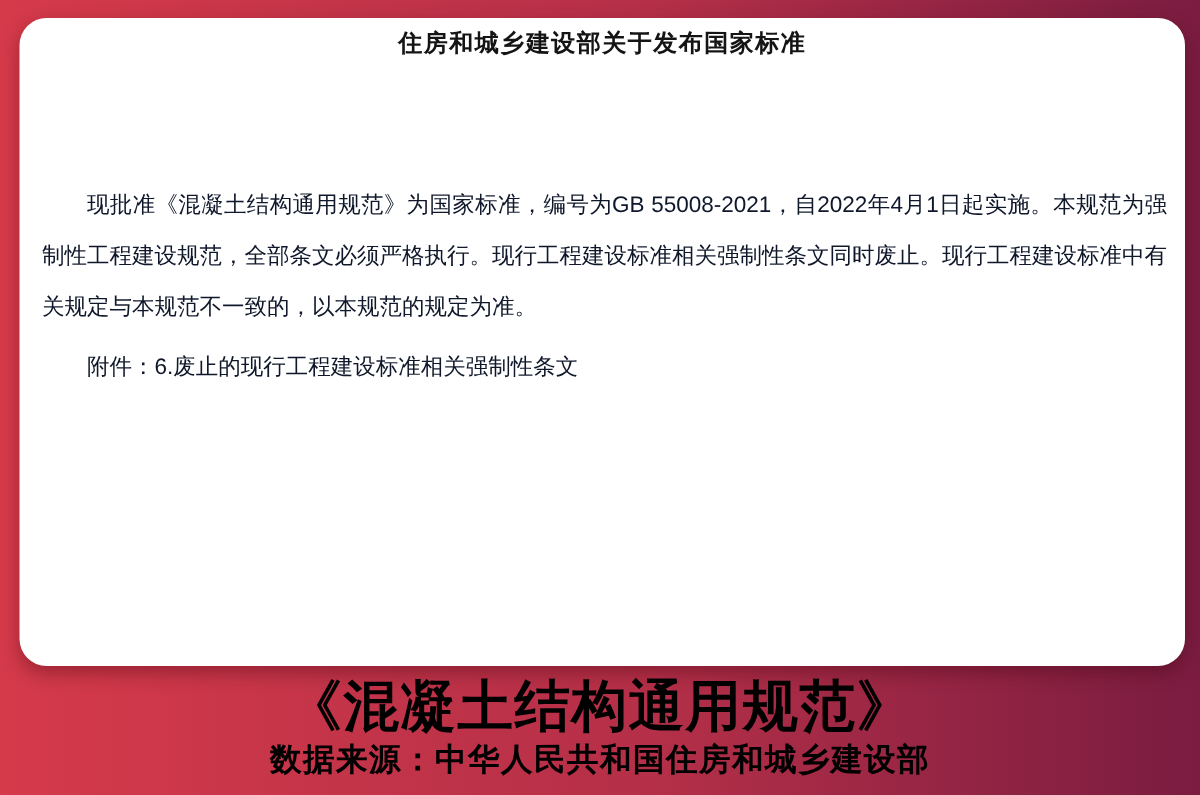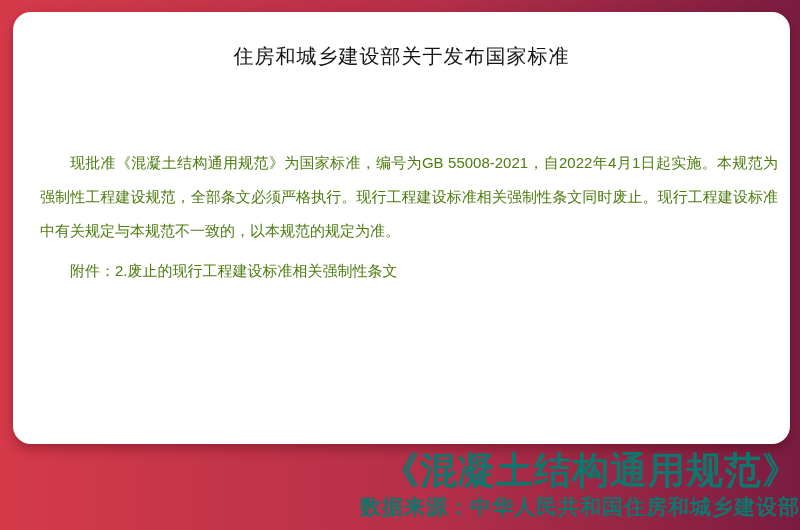--- a/index.html
+++ b/index.html
@@ -12,51 +12,50 @@
   .doc-card {
     position: absolute;
     left: 13px; top: 12px;
     width: 777px; height: 432px;
     background: #ffffff;
     border-radius: 18px;
     box-shadow: 0 5px 12px rgba(60, 0, 15, 0.35);
     overflow: hidden;
   }
   .doc-title {
-    padding-top: 26px;
     text-align: center;
-    font-size: 20px;
-    font-weight: normal;
+    font-size: 16px;
+    font-weight: bold;
     color: #141414;
     line-height: 36px;
     letter-spacing: 1px;
   }
   .doc-content {
     margin-top: 72px;
-    padding: 0 12px 0 27px;
+    padding: 0 12px 0 15px;
     font-size: 15px;
     line-height: 34px;
-    color: #4d7c0f;
+    color: #0f172a;
     text-align: justify;
   }
   .doc-paragraph { text-indent: 2em; }
   .doc-attachment {
     display: flex;
     align-items: flex-end;
     margin-top: 4px;
     padding-left: 2em;
     line-height: 37px;
   }
   .attachment-label { white-space: nowrap; }
   .banner {
     position: absolute;
     left: 0; right: 0; bottom: 0;
     height: 84px;
-    text-align: right;
-    color: #0f766e;
+    text-align: center;
+    color: #000000;
   }
   .banner-title {
     margin-top: 2px;
     font-size: 37px;
     font-weight: 900;
     line-height: 46px;
     letter-spacing: 1px;
   }
   .banner-source {
     margin-top: 0;
@@ -71,21 +70,21 @@
 
 <div class="doc-card">
   <div class="doc-title">
     <div>住房和城乡建设部关于发布国家标准</div>
   </div>
   <div class="doc-content">
     <p class="doc-paragraph">现批准《混凝土结构通用规范》为国家标准，编号为GB 55008-2021，自2022年4月1日起实施。本规范为强制性工程建设规范，全部条文必须严格执行。现行工程建设标准相关强制性条文同时废止。现行工程建设标准中有关规定与本规范不一致的，以本规范的规定为准。</p>
     <div class="doc-attachment">
       <span class="attachment-label">附件：</span>
       <div>
-        <div>2.废止的现行工程建设标准相关强制性条文</div>
+        <div>6.废止的现行工程建设标准相关强制性条文</div>
       </div>
     </div>
   </div>
 </div>
 
 <div class="banner">
   <div class="banner-title">《混凝土结构通用规范》</div>
   <div class="banner-source">数据来源：中华人民共和国住房和城乡建设部</div>
 </div>
 

